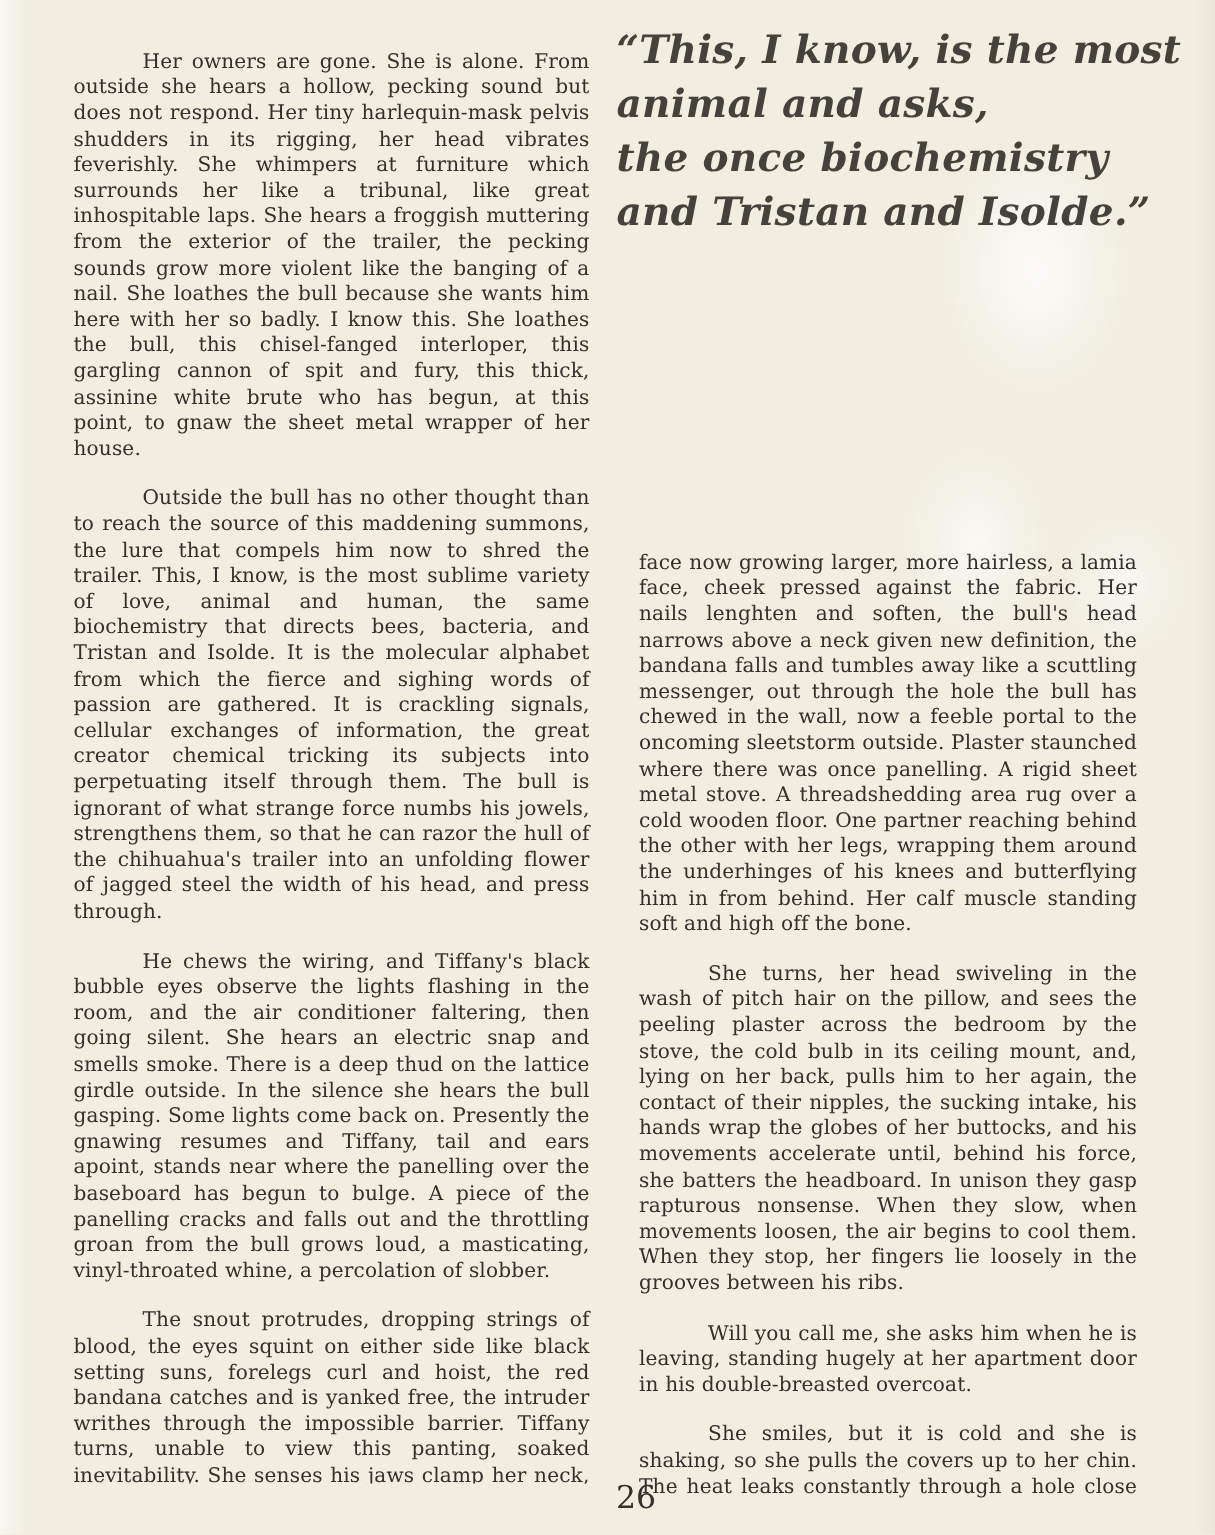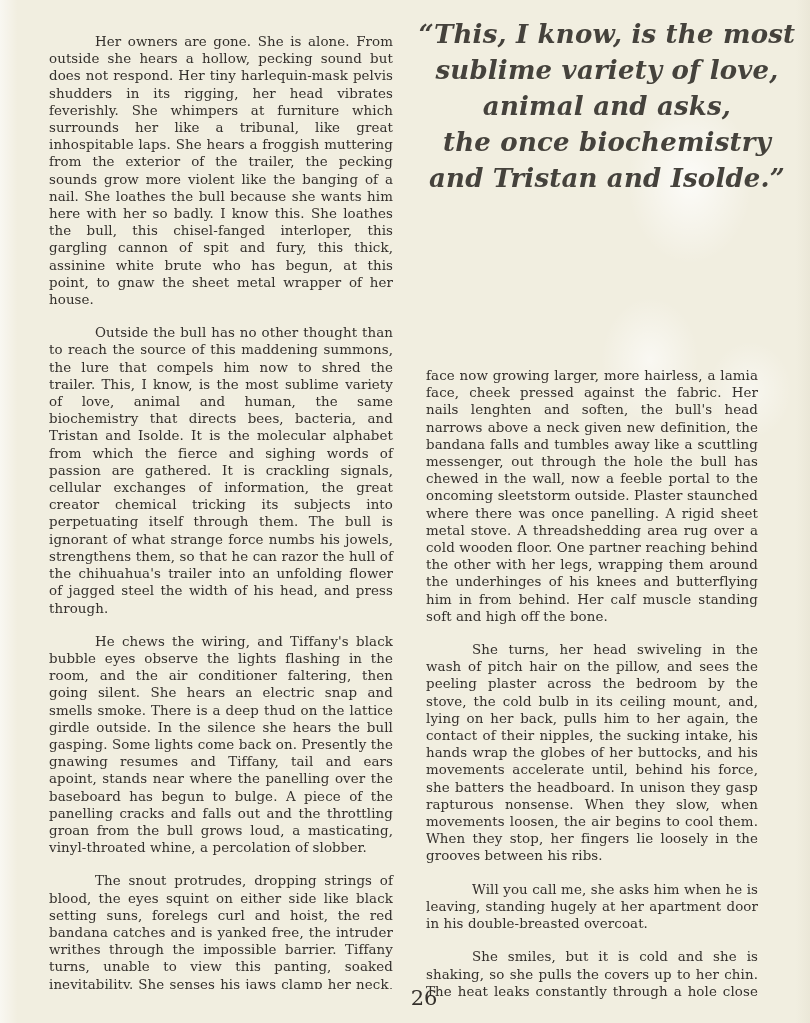--- a/index.html
+++ b/index.html
@@ -66,21 +66,20 @@
     position: absolute;
     left: 411px;
     top: 16px;
     width: 392px;
     font-style: italic;
     font-weight: bold;
     font-size: 26px;
     line-height: 36px;
     color: #45423c;
     letter-spacing: 0.2px;
-    text-align: center;
   }
   .endmark {
     display: inline-block;
     width: 15px;
     height: 15px;
     border: 2px solid #3a3733;
     border-radius: 50%;
     font-size: 8px;
     line-height: 15px;
     font-weight: bold;
@@ -102,21 +101,20 @@
 </style>
 </head>
 <body>
 
 <div class="page">
 
   <div class="watermark"></div>
 
   <div class="pull-quote">
     <div>“This, I know, is the most</div>
-    <div>sublime variety of love,</div>
     <div>animal and asks,</div>
     <div>the once biochemistry</div>
     <div>and Tristan and Isolde.”</div>
   </div>
 
   <div class="col col-left">
     <p class="indent">Her owners are gone. She is alone. From outside she hears a hollow, pecking sound but does not respond. Her tiny harlequin-mask pelvis shudders in its rigging, her head vibrates feverishly. She whimpers at furniture which surrounds her like a tribunal, like great inhospitable laps. She hears a froggish muttering from the exterior of the trailer, the pecking sounds grow more violent like the banging of a nail. She loathes the bull because she wants him here with her so badly. I know this. She loathes the bull, this chisel-fanged interloper, this gargling cannon of spit and fury, this thick, assinine white brute who has begun, at this point, to gnaw the sheet metal wrapper of her house.</p>
     <p class="indent">Outside the bull has no other thought than to reach the source of this maddening summons, the lure that compels him now to shred the trailer. This, I know, is the most sublime variety of love, animal and human, the same biochemistry that directs bees, bacteria, and Tristan and Isolde. It is the molecular alphabet from which the fierce and sighing words of passion are gathered. It is crackling signals, cellular exchanges of information, the great creator chemical tricking its subjects into perpetuating itself through them. The bull is ignorant of what strange force numbs his jowels, strengthens them, so that he can razor the hull of the chihuahua's trailer into an unfolding flower of jagged steel the width of his head, and press through.</p>
     <p class="indent">He chews the wiring, and Tiffany's black bubble eyes observe the lights flashing in the room, and the air conditioner faltering, then going silent. She hears an electric snap and smells smoke. There is a deep thud on the lattice girdle outside. In the silence she hears the bull gasping. Some lights come back on. Presently the gnawing resumes and Tiffany, tail and ears apoint, stands near where the panelling over the baseboard has begun to bulge. A piece of the panelling cracks and falls out and the throttling groan from the bull grows loud, a masticating, vinyl-throated whine, a percolation of slobber.</p>
     <p class="indent">The snout protrudes, dropping strings of blood, the eyes squint on either side like black setting suns, forelegs curl and hoist, the red bandana catches and is yanked free, the intruder writhes through the impossible barrier. Tiffany turns, unable to view this panting, soaked inevitability. She senses his jaws clamp her neck, his fangs a firmament of enamel within a sea of blood and saliva. The bull has mounted the chihuahua. Somewhere a clock/radio clicks on, and music plays, a bossanova. Together the two of them perform a clumsy ballroom bunnyhop, dangerously vulnerable to gravity and furniture. The weight of the bull propels them forward and they lurch and stagger across the floor.</p>

